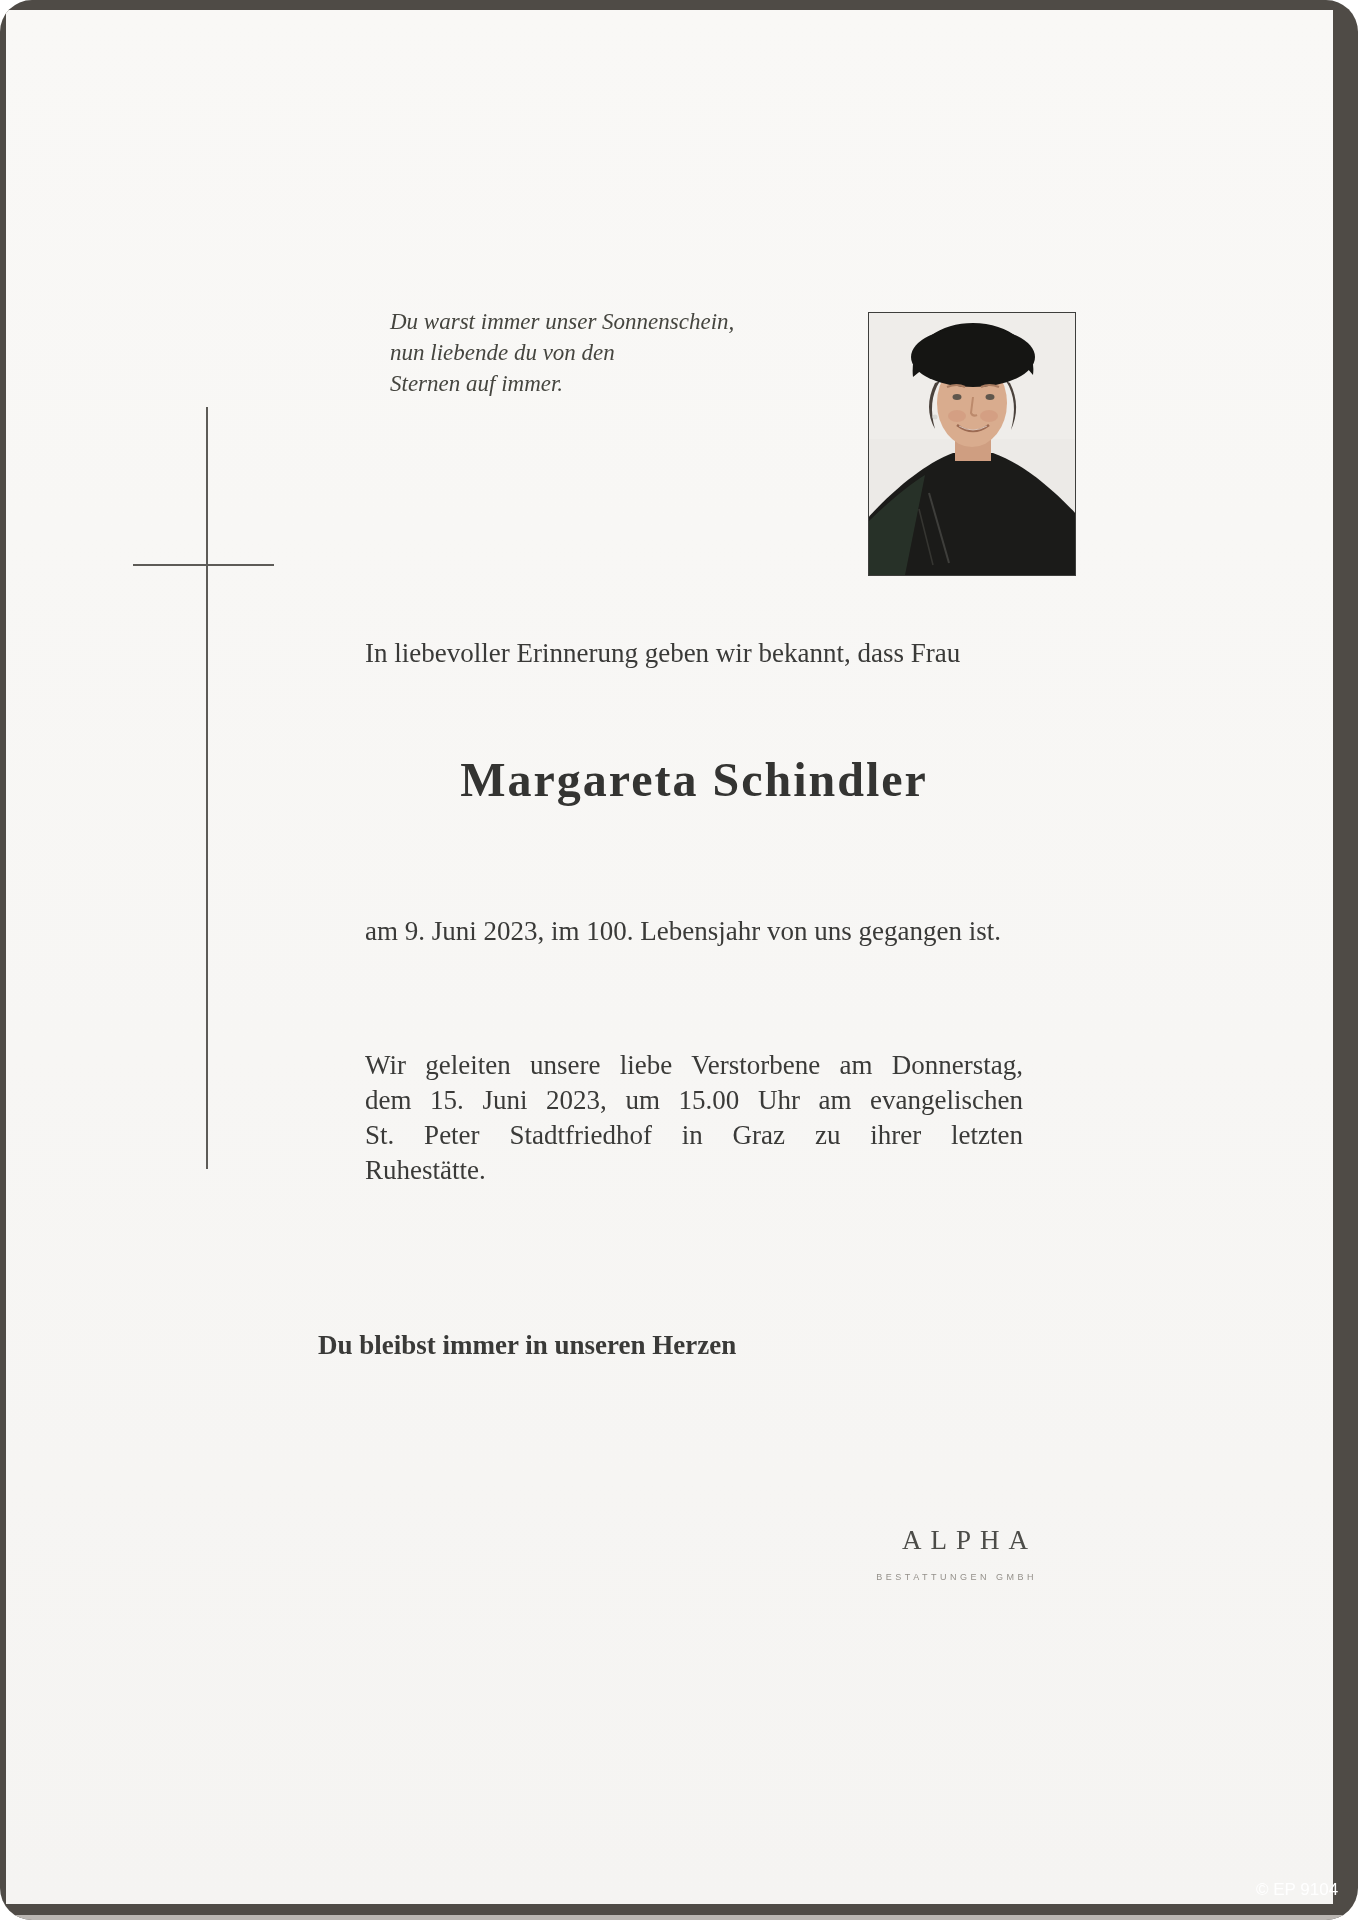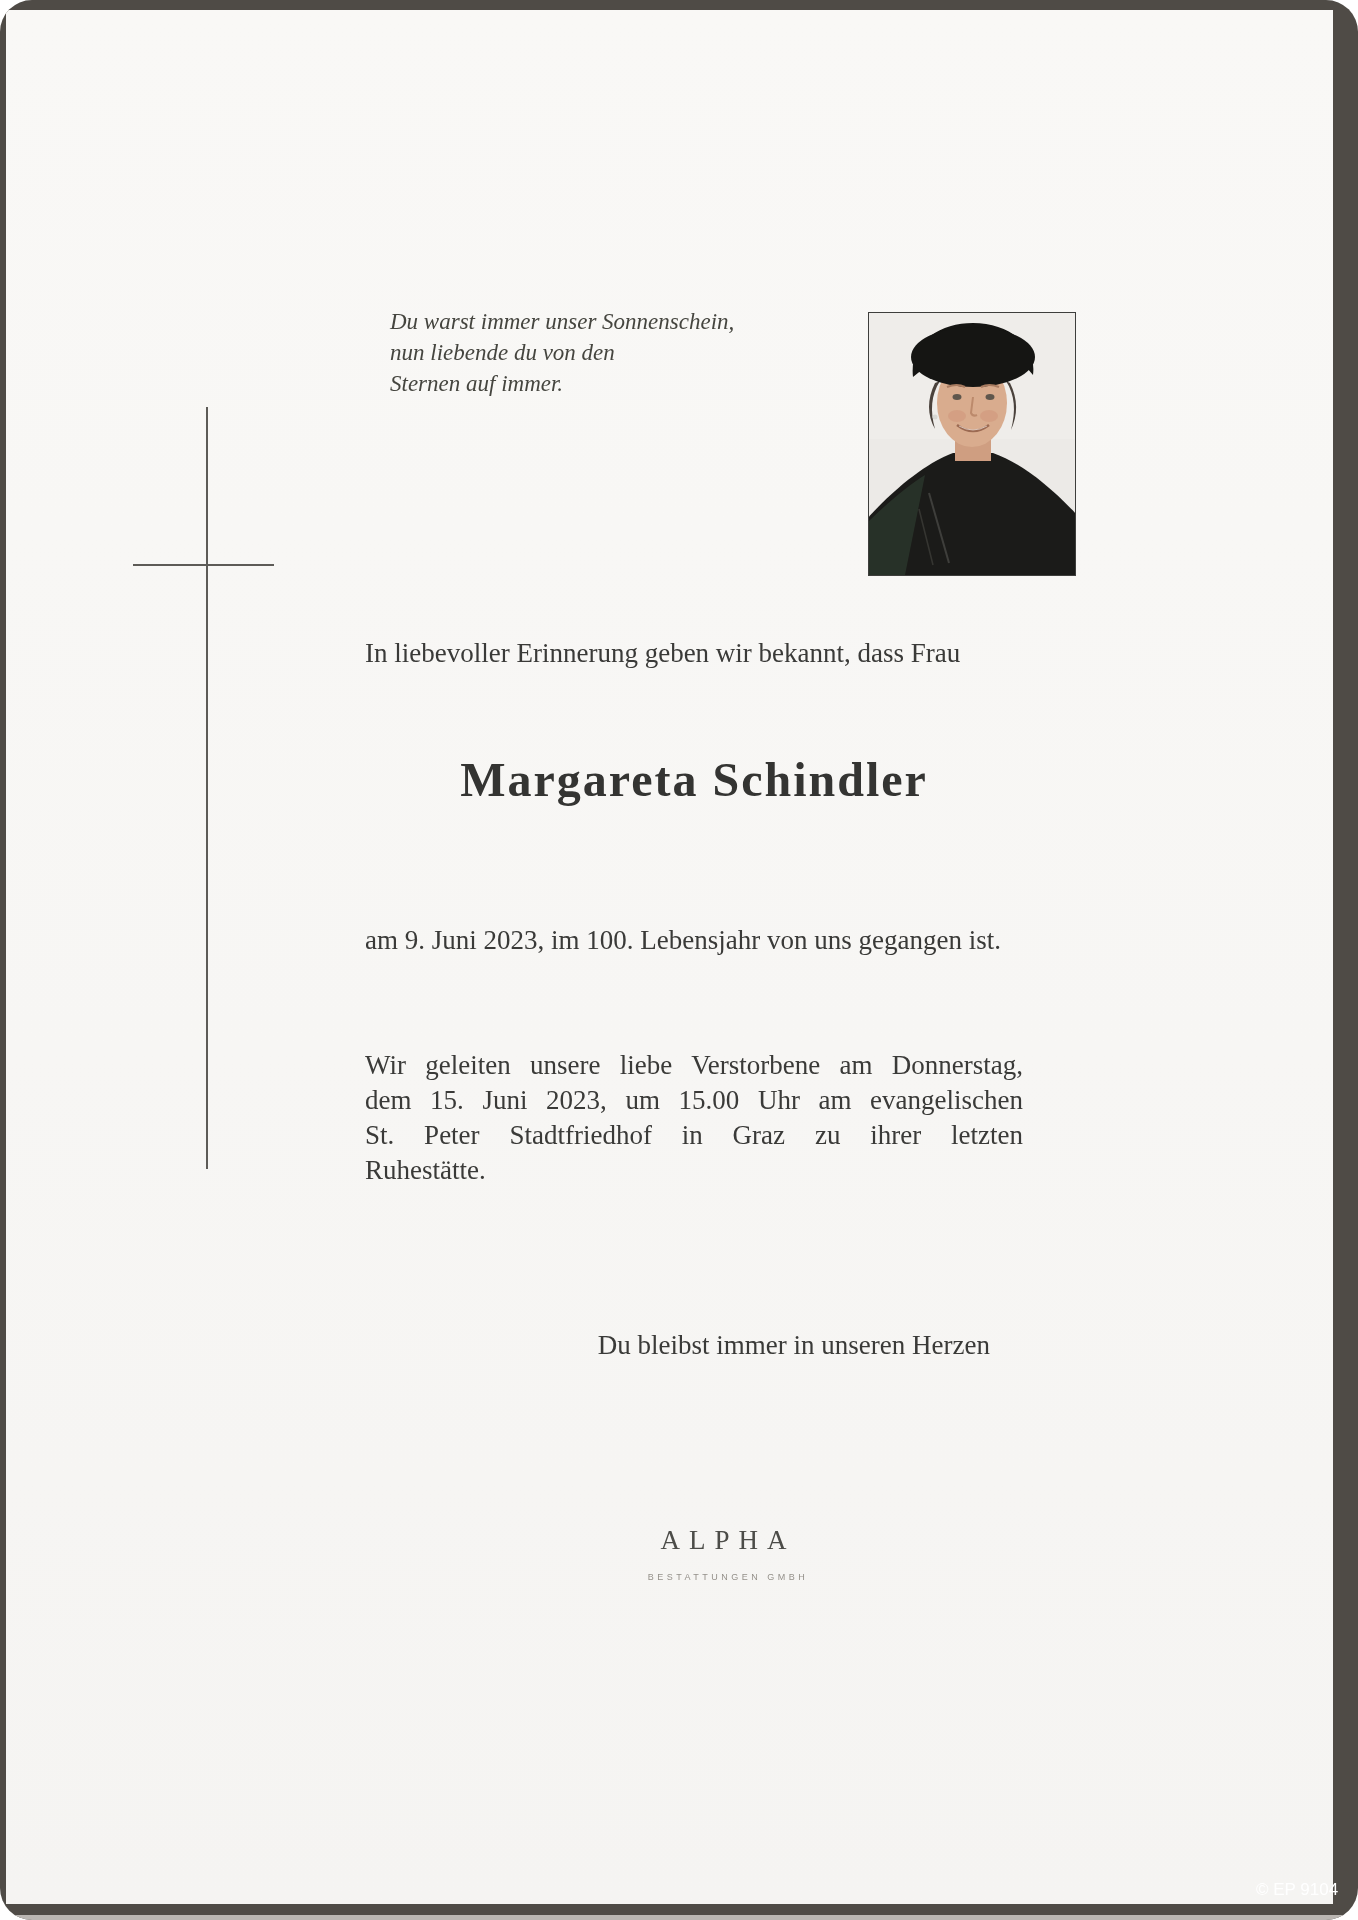--- a/index.html
+++ b/index.html
@@ -32,33 +32,33 @@
   .cross-h {
     position:absolute; left:133px; top:564px; width:141px; height:2px;
     background:#5d5b57;
   }
   .intro   { position:absolute; left:365px; top:638px;  font-size:27px; }
   .name    {
     position:absolute; left:365px; top:752px; width:658px;
     text-align:center; font-size:48px; font-weight:bold;
     letter-spacing:2px; color:#343432;
   }
-  .deathline { position:absolute; left:365px; top:916px; font-size:27px;margin-top:9px; }
+  .deathline { position:absolute; left:365px; top:916px; font-size:27px; }
   .funeral {
     position:absolute; left:365px; top:1048px; width:658px;
     font-size:27px; line-height:35px;
   }
   .funeral .jline { text-align:justify; text-align-last:justify; }
   .funeral .lline { text-align:left; }
   .closing1, .closing2 {
-    position:absolute; left:330px; width:660px; text-align:right; font-size:27px;
+    position:absolute; left:318px; width:660px; text-align:left; font-size:27px;font-weight:bold;
   }
   .closing1 { top:1330px; }
   .closing2 { top:1394px; }
-  .logo { position:absolute; left:428px; top:1524px; width:600px; text-align:center; }
+  .logo { position:absolute; left:437px; top:1524px; width:600px; text-align:right; }
   .logo-name {
     font-size:27px; line-height:32px; letter-spacing:9px;
     color:#4c4c48; font-weight:normal;
   }
   .logo-sub {
     margin-top:16px; font-size:9px; letter-spacing:3.5px;
     color:#94908a; font-family:"Liberation Sans", sans-serif;
   }
   .copyright {
     position:absolute; left:1256px; top:1880px; font-size:17px;

